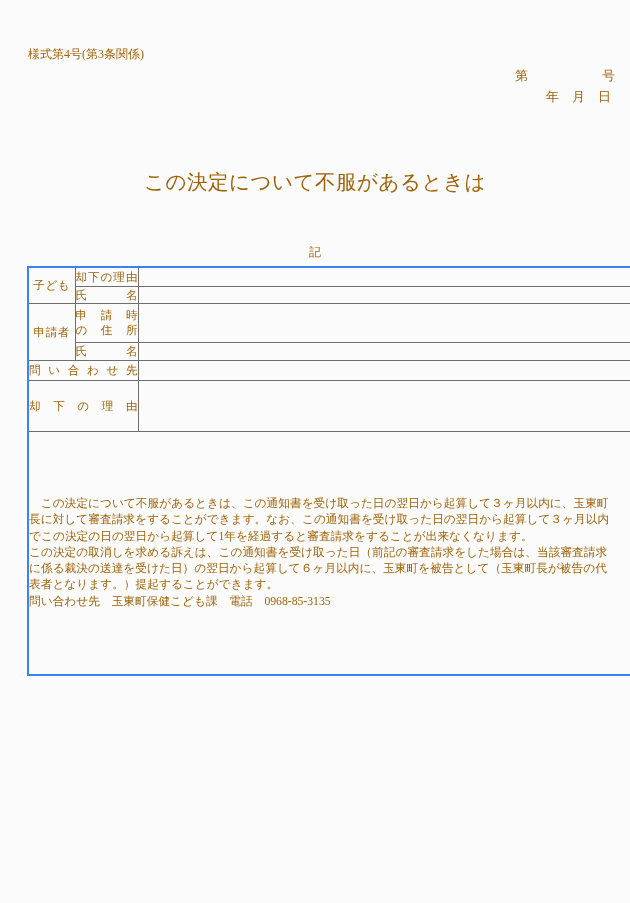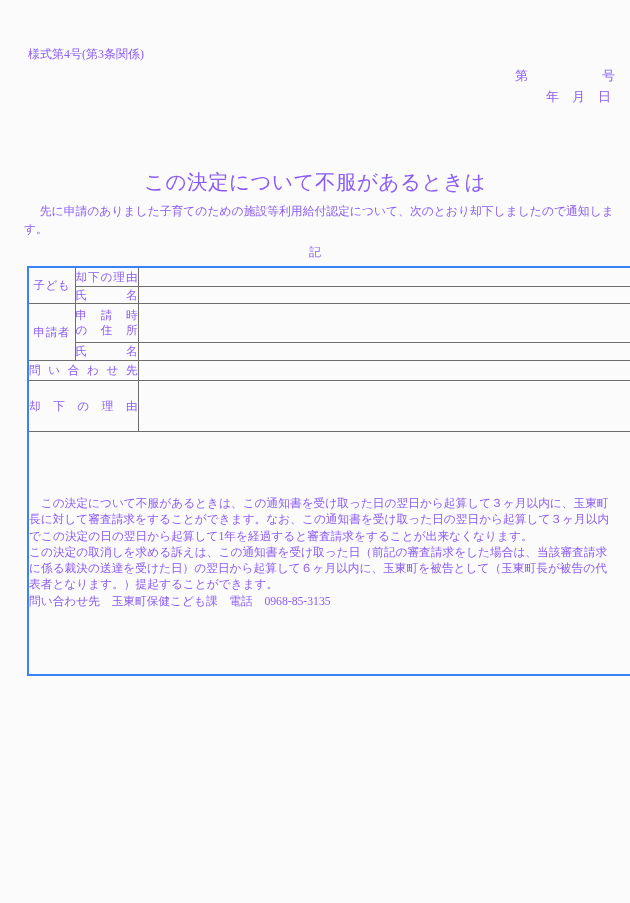--- a/index.html
+++ b/index.html
@@ -1,21 +1,21 @@
 <!DOCTYPE html>
 <html><head>
 <meta charset="utf-8">
 <style>
   html, body { margin: 0; padding: 0; background: #fbfbfb; }
   .page {
     position: relative;
     width: 630px;
     height: 903px;
     background: #fbfbfb;
-    color: #8b5cf6;
+    color: #a16207;
     font-family: "Liberation Serif", "DejaVu Serif", serif;
     overflow: hidden;
   }
   .form-no {
     position: absolute;
     left: 28px; top: 46px;
     font-size: 12px;
     white-space: pre;
   }
   .doc-no {
@@ -125,24 +125,20 @@
   <div class="doc-no">
     <span>第</span>
     <span>号</span>
   </div>
 
   <div class="date-line">年　月　日</div>
 
 
   <h1 class="title">この決定について不服があるときは</h1>
 
-  <div class="intro">
-    <div>　先に申請のありました子育てのための施設等利用給付認定について、次のとおり却下しましたので通知しま</div>
-    <div>す。</div>
-  </div>
 
   <div class="ki">記</div>
 
   <table class="notice">
     <colgroup>
       <col style="width:47px">
       <col style="width:63px">
       <col>
     </colgroup>
     <tbody>

